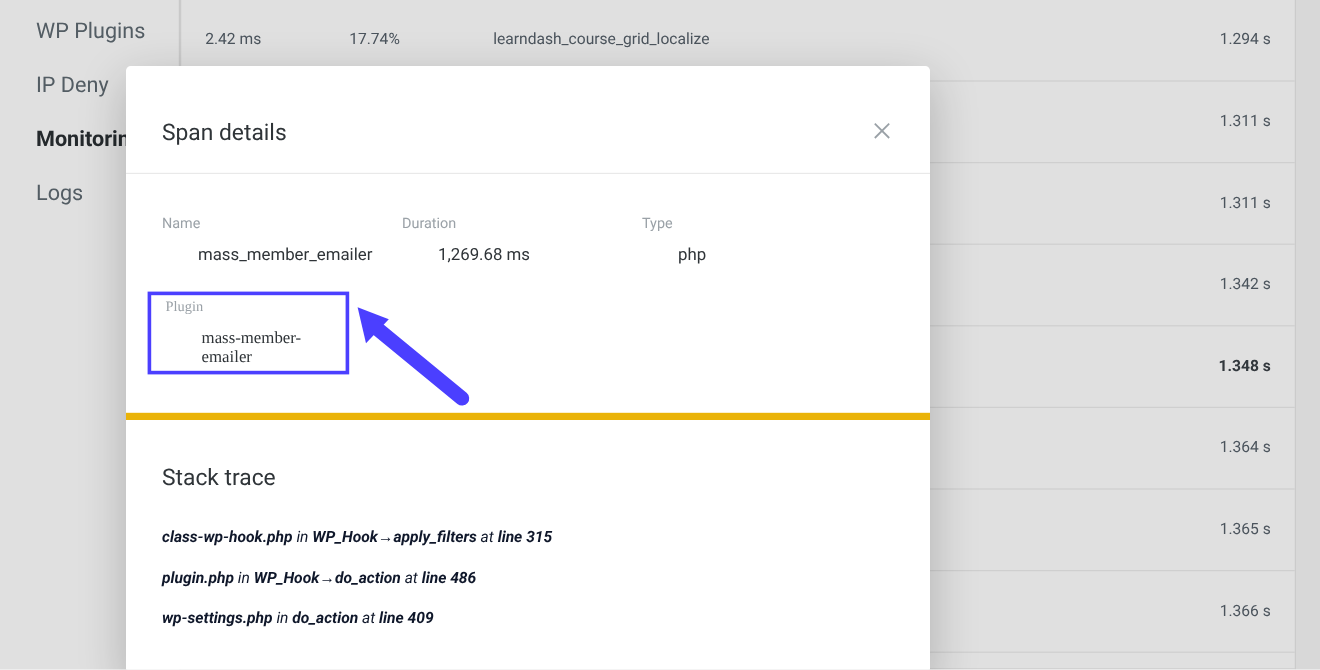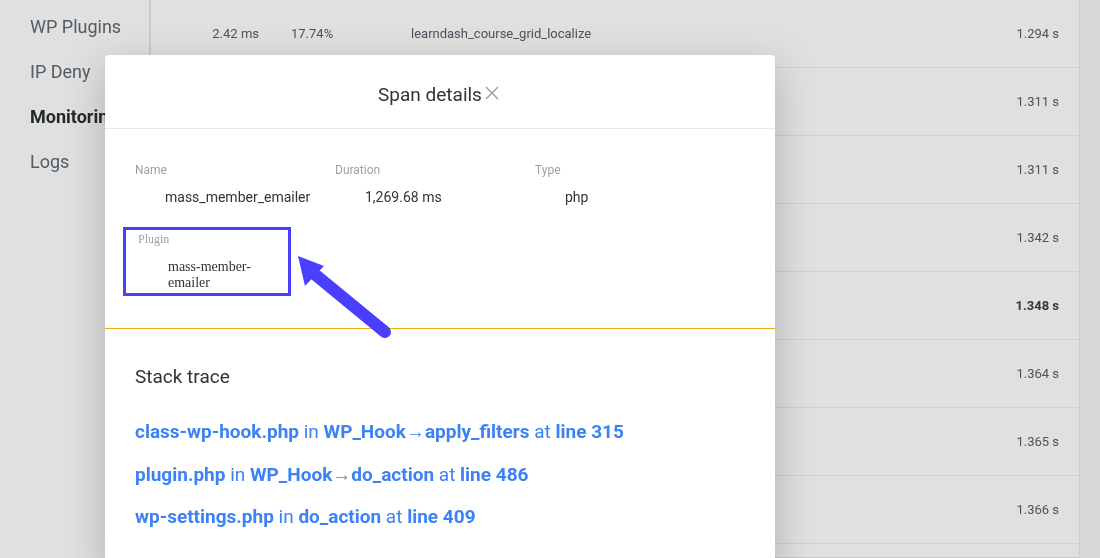--- a/index.html
+++ b/index.html
@@ -6,38 +6,38 @@
   html, body { width: 1100px; height: 558px; font-family: -apple-system, BlinkMacSystemFont, "Segoe UI", Roboto, Helvetica, Arial, sans-serif; background: #f6f6f6; overflow: hidden; }
   .page { width: 1100px; height: 558px; position: relative; }
   
   .sidebar { position: absolute; left: 0; top: 0; width: 150px; height: 558px; background: #ffffff; padding: 4px 0; border-right: 1px solid #e5e5e5; }
   .sidebar-item { font-size: 18px; color: #5f6a72; padding: 12px 0 12px 30px; cursor: pointer; }
   .sidebar-item.active { color: #2a2f33; font-weight: 700; }
   
   .list { position: absolute; left: 150px; top: 0; right: 20px; bottom: 0; background: #ffffff; border: 1px solid #e7e7e7; border-top: none; }
   .row { display: flex; align-items: center; height: 68px; border-bottom: 1px solid #ececec; padding: 0 20px; font-size: 13px; color: #56606a; }
   .row.bold { font-weight: 700; color: #3a4046; }
-  .col-duration { width: 120px; text-align: right; padding-right: 32px; }
+  .col-duration { width: 120px; text-align: left; padding-right: 32px; }
   .col-percent  { width: 120px; text-align: left; }
   .col-name     { flex: 1; }
   .col-total    { width: 90px; text-align: right; }
   
   .backdrop { position: absolute; inset: 0; background: rgba(0,0,0,0.12); }
   
   .modal { position: absolute; left: 105px; top: 55px; width: 670px; background: #ffffff; border-radius: 4px; box-shadow: 0 12px 40px rgba(0,0,0,0.22); }
-  .modal-header { display: flex; align-items: center; justify-content: center; padding: 28px 30px 22px 30px; border-bottom: 1px solid #e9e9e9; }
+  .modal-header { display: flex; align-items: center; justify-content: space-between; padding: 44px 30px 22px 30px; border-bottom: 1px solid #e9e9e9; }
   .modal-title { font-size: 19px; font-weight: 400; color: #2f3438; }
   .close-btn { width: 20px; height: 20px; color: #9aa1a7; cursor: pointer; display: flex; align-items: center; justify-content: center; }
   .close-btn svg { width: 14px; height: 14px; stroke: #9aa1a7; stroke-width: 1.5; }
-  .details-grid { display: grid; grid-template-columns: 200px 200px 200px; row-gap: 32px; padding: 34px 30px 42px 30px; border-bottom: 1px solid #eab308; align-items: start; }
+  .details-grid { display: grid; grid-template-columns: 200px 200px 200px; row-gap: 32px; padding: 34px 30px 42px 30px; border-bottom: 6px solid #eab308; align-items: start; }
   .detail-label { font-size: 12px; color: #9aa1a7; margin-bottom: 12px; }
   .detail-value { font-size: 14px; color: #2f3438; margin-left: 30px; }
   .stack-section { padding: 36px 30px 38px 30px; }
   .stack-title { font-size: 19px; font-weight: 400; color: #2f3438; margin-bottom: 30px; }
-  .stack-line { font-size: 19px; color: #3b82f6; line-height: 1.5; margin-bottom: 14px; }
+  .stack-line { font-size: 13px; color: #0f172a; line-height: 1.5; margin-bottom: 14px; font-style: italic; }
   .stack-line:last-child { margin-bottom: 0; }
   .stack-line b { font-weight: 700; }
   
   .highlight { border: 3px solid #4b3fff; padding: 2px 12px; margin: -10px -12px; width: 168px; font-family: Liberation Serif, serif; }
   
   .arrow-annot { position: absolute; left: 290px; top: 254px; transform: rotate(0deg); }
   .arrow-annot svg { width: 120px; height: 90px; }
 </style>
 </head>
 <body>

